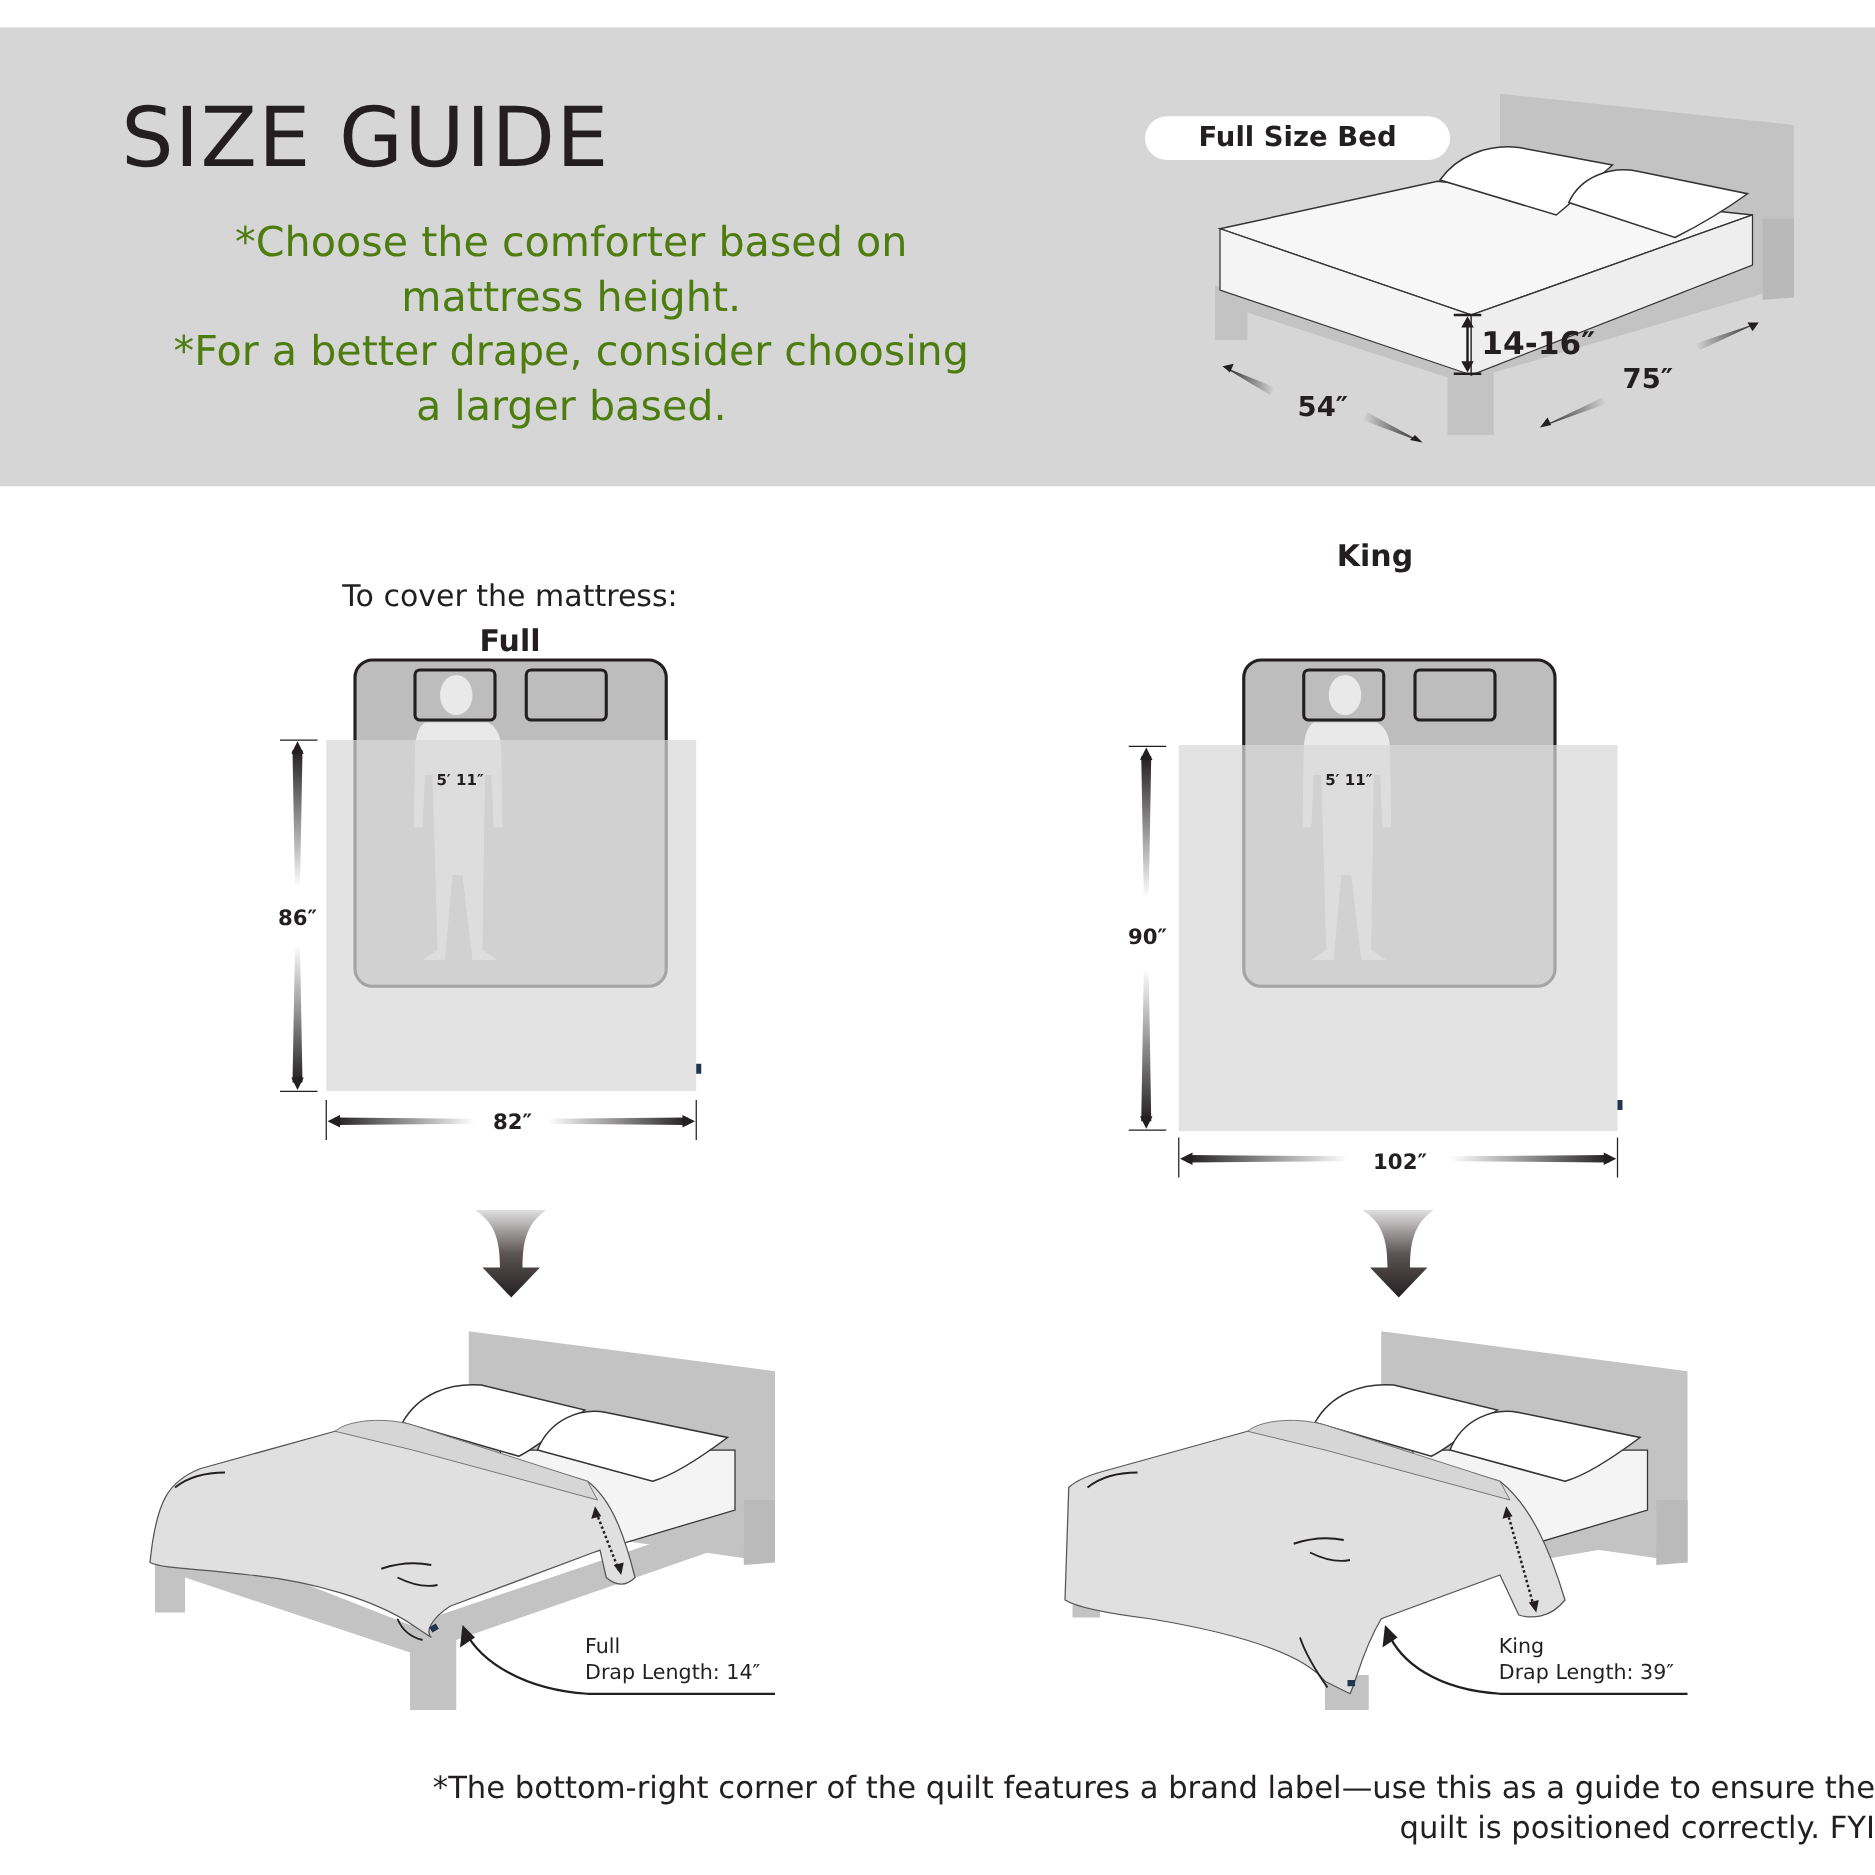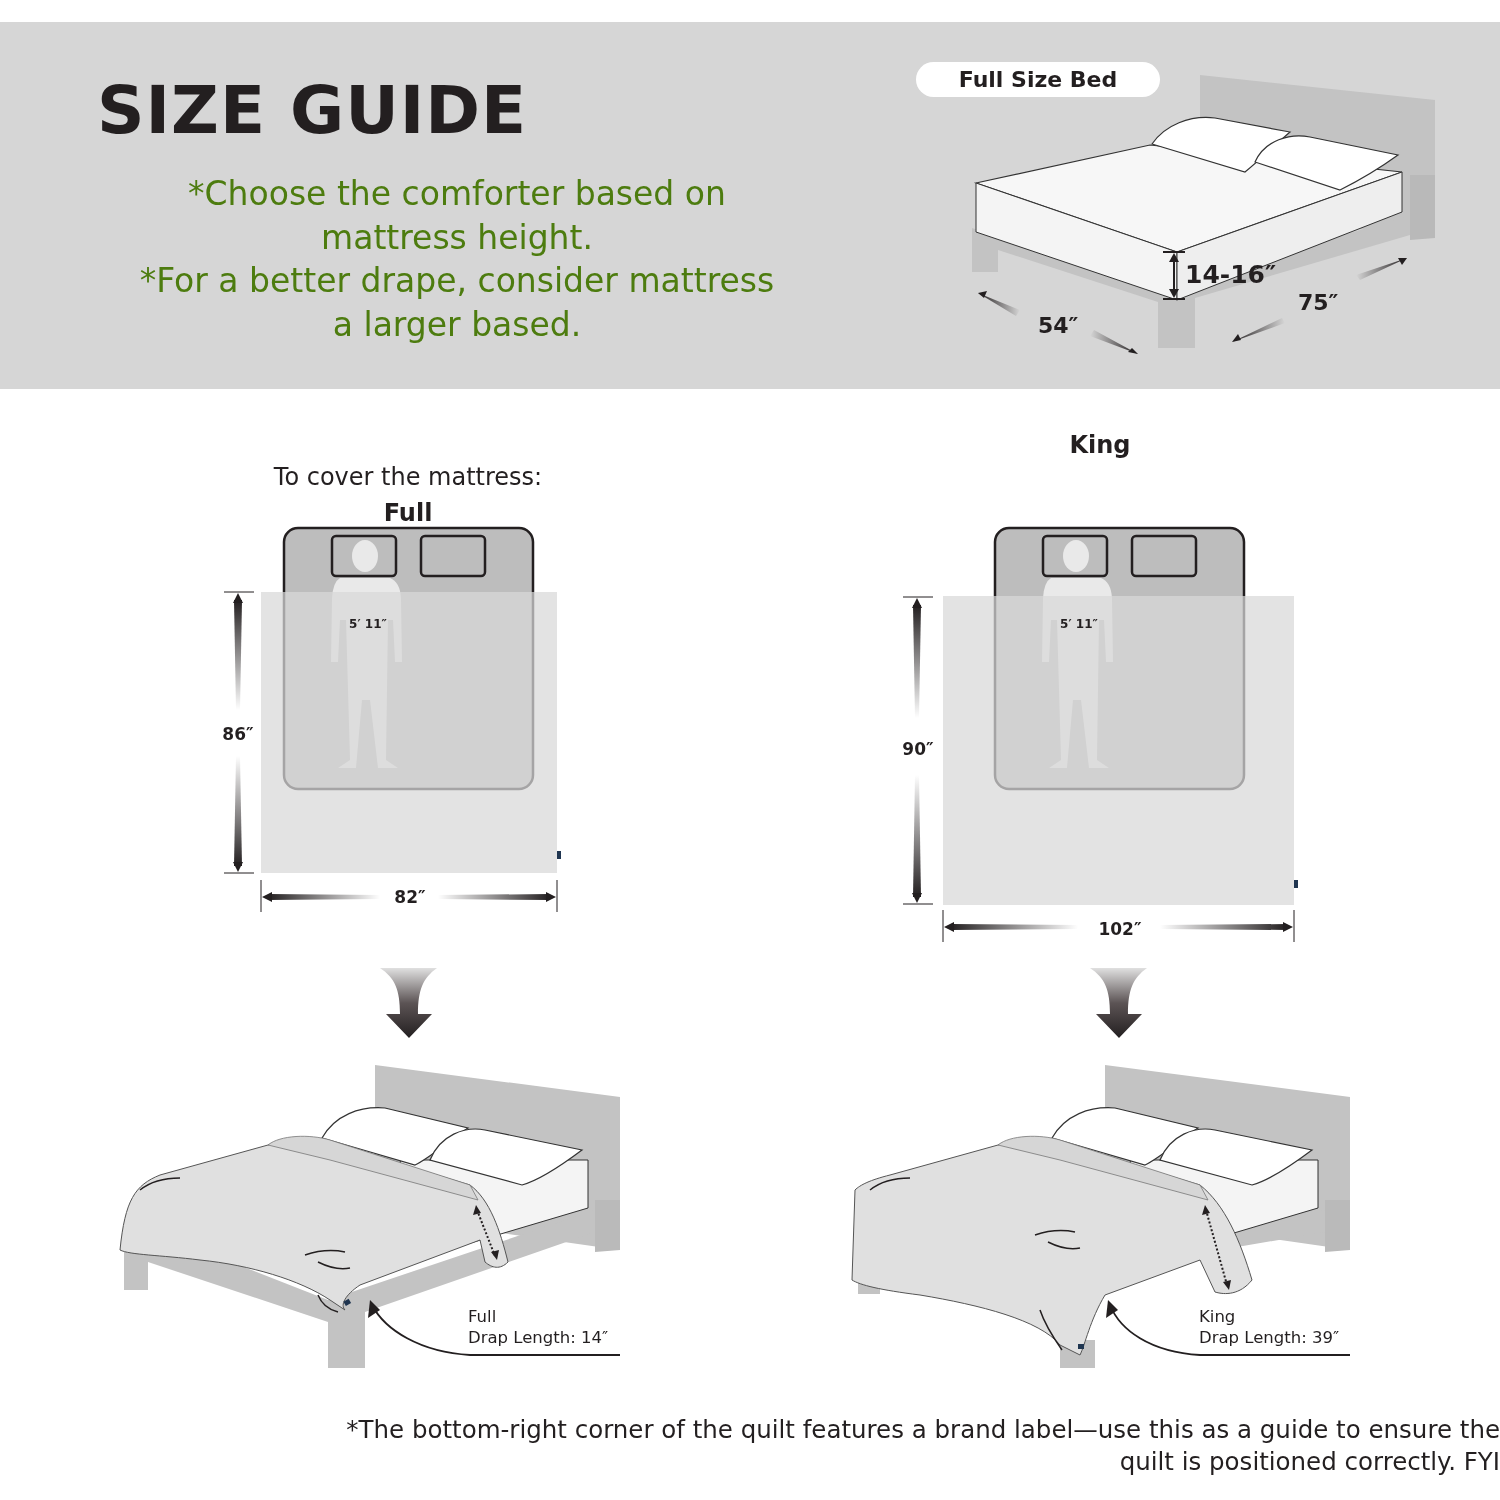--- a/index.html
+++ b/index.html
@@ -5,33 +5,33 @@
     * { box-sizing: border-box; margin: 0; padding: 0; }
     html, body { width: 1500px; height: 1500px; background: #ffffff; overflow: hidden; }
     body { position: relative; font-family: "DejaVu Sans", sans-serif; color: #231f20; }
 
     .header-band {
       position: absolute; left: 0; top: 22px; width: 1500px; height: 367px;
       background: #d6d6d6;
     }
     .title {
       position: absolute; left: 97px; top: 78px;
-      font-family: "DejaVu Sans", sans-serif; font-weight: bold;
+      font-family: "DejaVu Sans", sans-serif; font-weight: normal;
       font-size: 66px; letter-spacing: 1px; color: #231f20; line-height: 1;
     }
     .notes {
       position: absolute; left: 97px; top: 172px; width: 720px;
       font-family: "DejaVu Sans", sans-serif; font-size: 33px; line-height: 43.5px;
       color: #4d7c0f;
       text-align: center;
     }
     .notes div { white-space: nowrap; }
 
     .pill {
-      position: absolute; left: 916px; top: 62px; width: 244px; height: 35px;
+      position: absolute; left: 916px; top: 93px; width: 244px; height: 35px;
       background: #ffffff; border-radius: 18px;
       display: flex; align-items: center; justify-content: center;
       font-weight: bold; font-size: 22px; color: #231f20;
     }
 
     svg { position: absolute; overflow: visible; }
     .svg-text { font-family: "DejaVu Sans", sans-serif; fill: #231f20; }
 
     .section-head {
       position: absolute; text-align: center; font-size: 24px; line-height: 36px; color: #231f20;
@@ -48,21 +48,21 @@
     }
   </style>
 </head>
 <body>
 
 <div class="header-band"></div>
 <div class="title">SIZE GUIDE</div>
 <div class="notes">
   <div>*Choose the comforter based on</div>
   <div>mattress height.</div>
-  <div>*For a better drape, consider mattress</div>
+  <div>*For a better drape, consider choosing</div>
   <div>a larger based.</div>
 </div>
 
 <svg width="1500" height="400" style="left:0;top:0;">
 
   <polygon points="1200,75 1435,100 1435,238 1200,210" fill="#c3c3c3"></polygon>
   <polygon points="1410,175 1435,175 1435,238 1410,240" fill="#b9b9b9"></polygon>
 
   <polygon points="972,228 1160,290 1410,215 1410,235 1195,298 1195,348 1158,348 1158,302 998,250 998,272 972,272" fill="#c3c3c3"></polygon>
 

